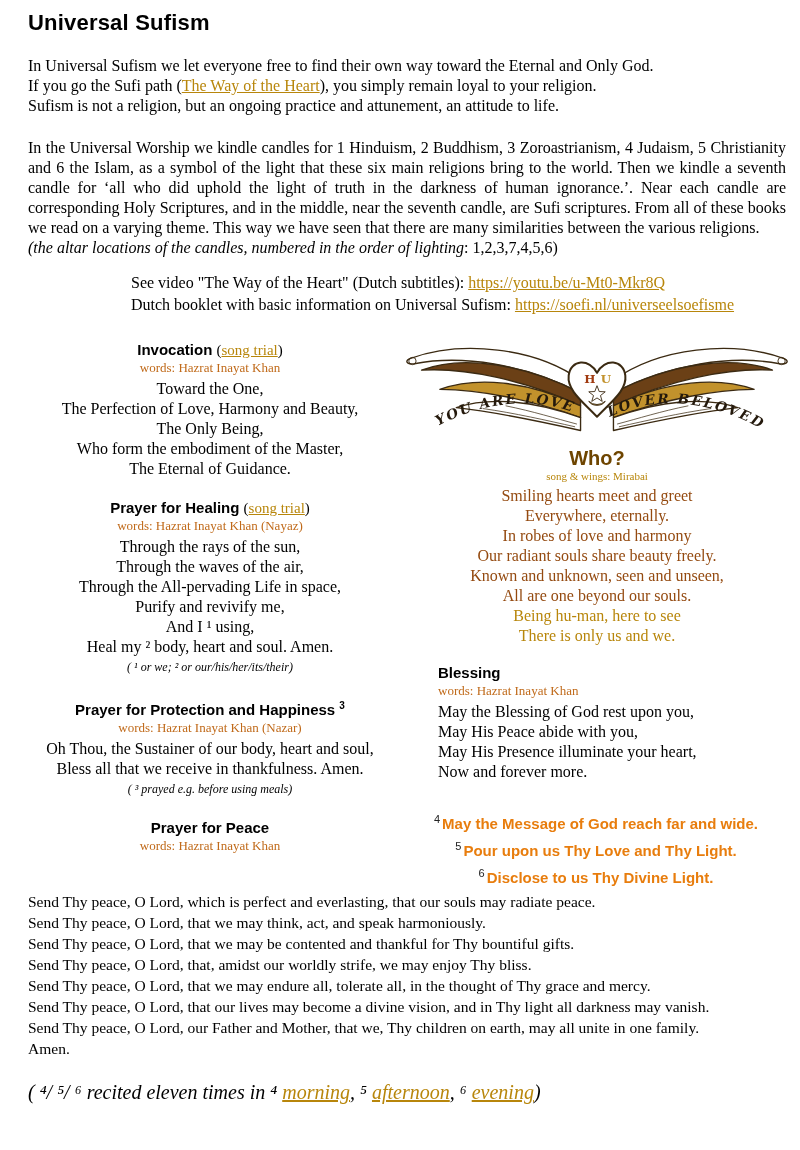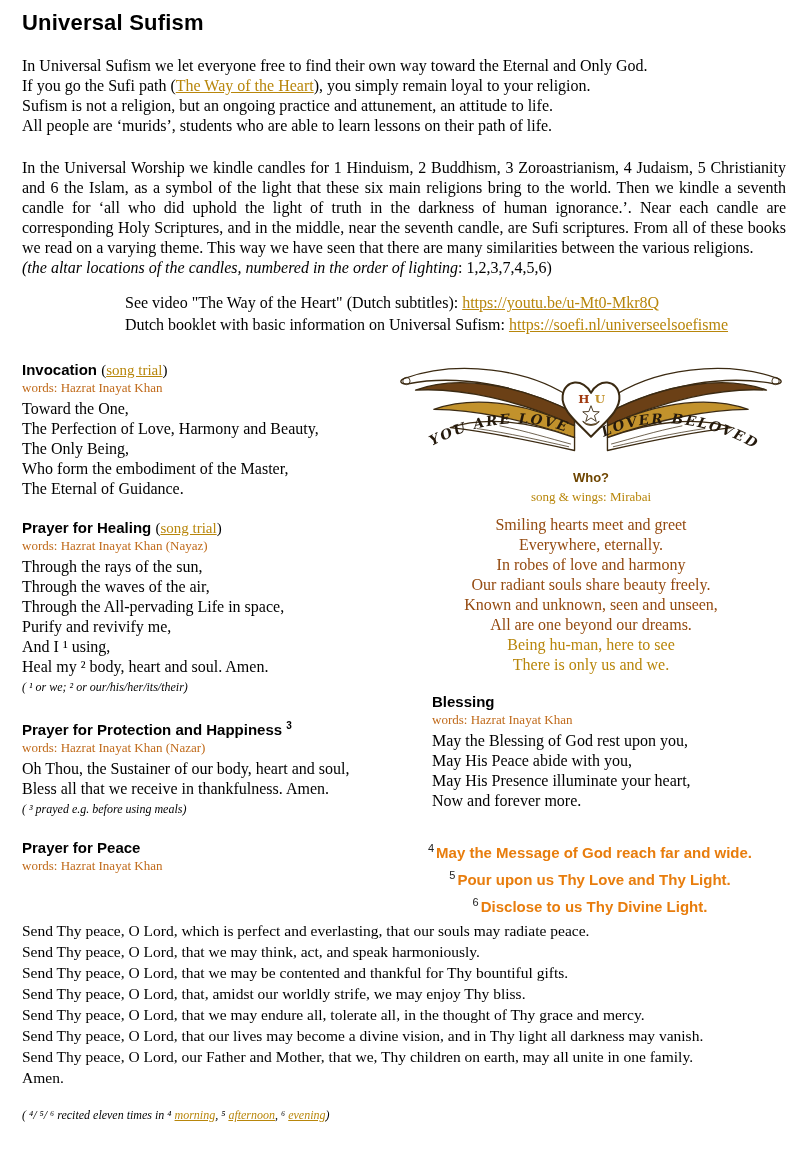--- a/index.html
+++ b/index.html
@@ -9,84 +9,83 @@
     --brown:#944a10;
     --gold:#b8860b;
     --who-heading:#6e4500;
   }
   *{box-sizing:border-box;}
   html,body{margin:0;padding:0;}
   body{
     width:800px;min-height:1150px;background:#ffffff;color:#000;
     font-family:"Liberation Serif",serif;font-size:16px;
   }
-  .page{padding:10px 14px 0 22px;position:relative;}
+  .page{padding:10px 14px 0 28px;position:relative;}
   h1{
     font-family:"Liberation Sans",sans-serif;font-weight:bold;
     font-size:22px;margin:0 0 20px 0;letter-spacing:.2px;
   }
   .line{line-height:20px;}
   a.link{color:var(--link);text-decoration:underline;cursor:pointer;}
   .worship-block{margin-top:22px;}
   .worship-body{text-align:justify;line-height:20px;}
   .note-line{line-height:20px;}
   .it{font-style:italic;margin-top:18px;}
   .note-numbers{font-style:normal;}
   .links-block{margin:14px 0 0 103px;}
   .links-block .line{line-height:22px;}
 
   .columns{display:grid;grid-template-columns:368px 1fr;margin-top:24px;}
-  .left-col{padding-right:4px;}
+  .left-col{padding-right:4px;text-align:center;}
   .sec{margin-bottom:19px;}
   .sec-heading{
     font-family:"Liberation Sans",sans-serif;font-weight:bold;
     font-size:15px;line-height:20px;color:#000;
   }
   .heading-paren{font-family:"Liberation Serif",serif;font-weight:normal;font-size:15px;}
   .words-line{color:var(--words);font-size:13px;line-height:16px;margin-bottom:3px;}
   .poem-line{font-size:16px;line-height:20px;white-space:nowrap;}
   .note{font-style:italic;font-size:12px;line-height:20px;white-space:nowrap;}
   sup{font-size:10px;}
 
   .right-col{text-align:center;}
   .emblem-svg{display:block;margin:0 auto;}
   .who-heading{
-    font-family:"Liberation Sans",sans-serif;font-weight:bold;font-size:13px;
+    font-family:"Liberation Sans",sans-serif;font-weight:bold;font-size:20px;
     line-height:20px;color:var(--who-heading);margin-top:2px;
   }
-  .who-credit{color:var(--gold);font-size:13px;line-height:17px;margin-bottom:10px;}
+  .who-credit{color:var(--gold);font-size:11px;line-height:17px;margin-bottom:1px;}
   .who-line{font-size:16px;line-height:20px;white-space:nowrap;}
   .c-brown{color:var(--brown);}
   .c-gold{color:var(--gold);}
 
   .blessing-block{text-align:left;margin:17px 0 0 42px;}
   .closing-block{margin-top:26px;padding-right:2px;}
   .closing-line{
     font-family:"Liberation Sans",sans-serif;font-weight:bold;
     font-size:15px;line-height:22px;color:var(--accent);white-space:nowrap;
   }
   .closing-line sup{color:#222;font-weight:normal;font-size:11px;margin-right:2px;}
 
   .peace-paragraph{margin-top:2px;}
   .peace-line{font-size:15.5px;line-height:21px;white-space:nowrap;}
-  .footer-line{margin-top:17px;font-style:italic;font-size:12px;line-height:20px;}
+  .footer-line{margin-top:23px;font-style:italic;font-size:20px;line-height:20px;}
   .footer-line a.link{font-style:italic;}
 </style>
 </head>
 <body>
 
 <div class="page">
 
   <h1>Universal Sufism</h1>
 
   <div class="para">
     <div class="line">In Universal Sufism we let everyone free to find their own way toward the Eternal and Only God.</div>
     <div class="line"><span>If you go the Sufi path (</span><a class="link">The Way of the Heart</a><span>), you simply remain loyal to your religion.</span></div>
     <div class="line">Sufism is not a religion, but an ongoing practice and attunement, an attitude to life.</div>
-    <div class="line">All people are ‘murids’, students who are able to learn lessons on their path of life.</div>
   </div>
 
   <div class="worship-block">
     <div class="worship-body">In the Universal Worship we kindle candles for 1 Hinduism, 2 Buddhism, 3 Zoroastrianism, 4 Judaism, 5 Christianity and 6 the Islam, as a symbol of the light that these six main religions bring to the world. Then we kindle a seventh candle for ‘all who did uphold the light of truth in the darkness of human ignorance.’. Near each candle are corresponding Holy Scriptures, and in the middle, near the seventh candle, are Sufi scriptures. From all of these books we read on a varying theme. This way we have seen that there are many similarities between the various religions.</div>
     <div class="note-line"><span class="it">(the altar locations of the candles, numbered in the order of lighting</span><span class="note-numbers">: 1,2,3,7,4,5,6)</span></div>
   </div>
 
   <div class="links-block">
     <div class="line"><span>See video "The Way of the Heart" (Dutch subtitles): </span><a class="link">https://youtu.be/u-Mt0-Mkr8Q</a></div>
     <div class="line"><span>Dutch booklet with basic information on Universal Sufism: </span><a class="link">https://soefi.nl/universeelsoefisme</a></div>
@@ -178,21 +177,21 @@
       </svg>
 
       <div class="who-block">
         <div class="who-heading">Who?</div>
         <div class="who-credit">song &amp; wings: Mirabai</div>
         <div class="who-line c-brown">Smiling hearts meet and greet</div>
         <div class="who-line c-brown">Everywhere, eternally.</div>
         <div class="who-line c-brown">In robes of love and harmony</div>
         <div class="who-line c-brown">Our radiant souls share beauty freely.</div>
         <div class="who-line c-brown">Known and unknown, seen and unseen,</div>
-        <div class="who-line c-brown">All are one beyond our dreams.</div>
+        <div class="who-line c-brown">All are one beyond our souls.</div>
         <div class="who-line c-gold">Being hu-man, here to see</div>
         <div class="who-line c-gold">There is only us and we.</div>
       </div>
 
       <div class="blessing-block">
         <div class="sec-heading">Blessing</div>
         <div class="words-line">words: Hazrat Inayat Khan</div>
         <div class="poem-line">May the Blessing of God rest upon you,</div>
         <div class="poem-line">May His Peace abide with you,</div>
         <div class="poem-line">May His Presence illuminate your heart,</div>

